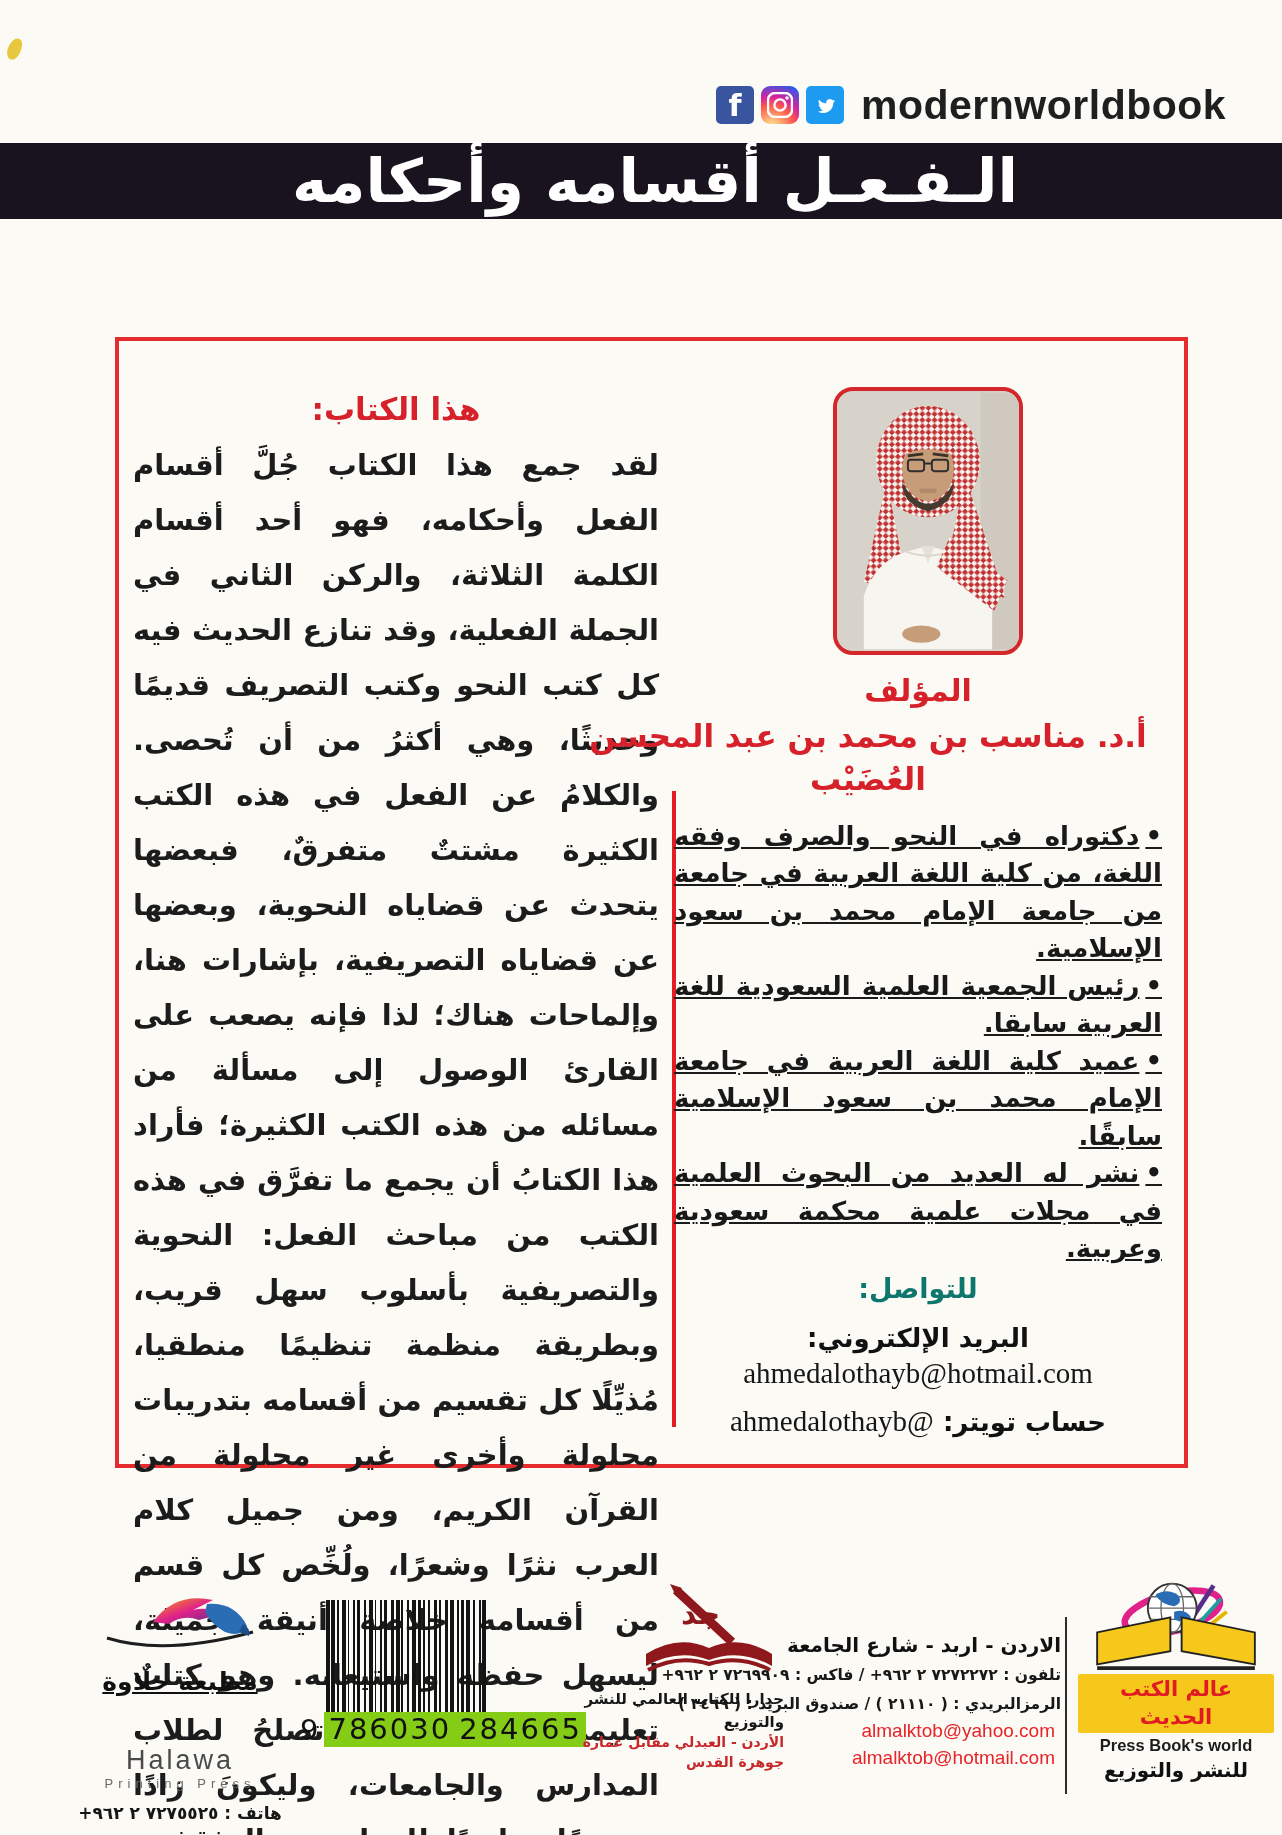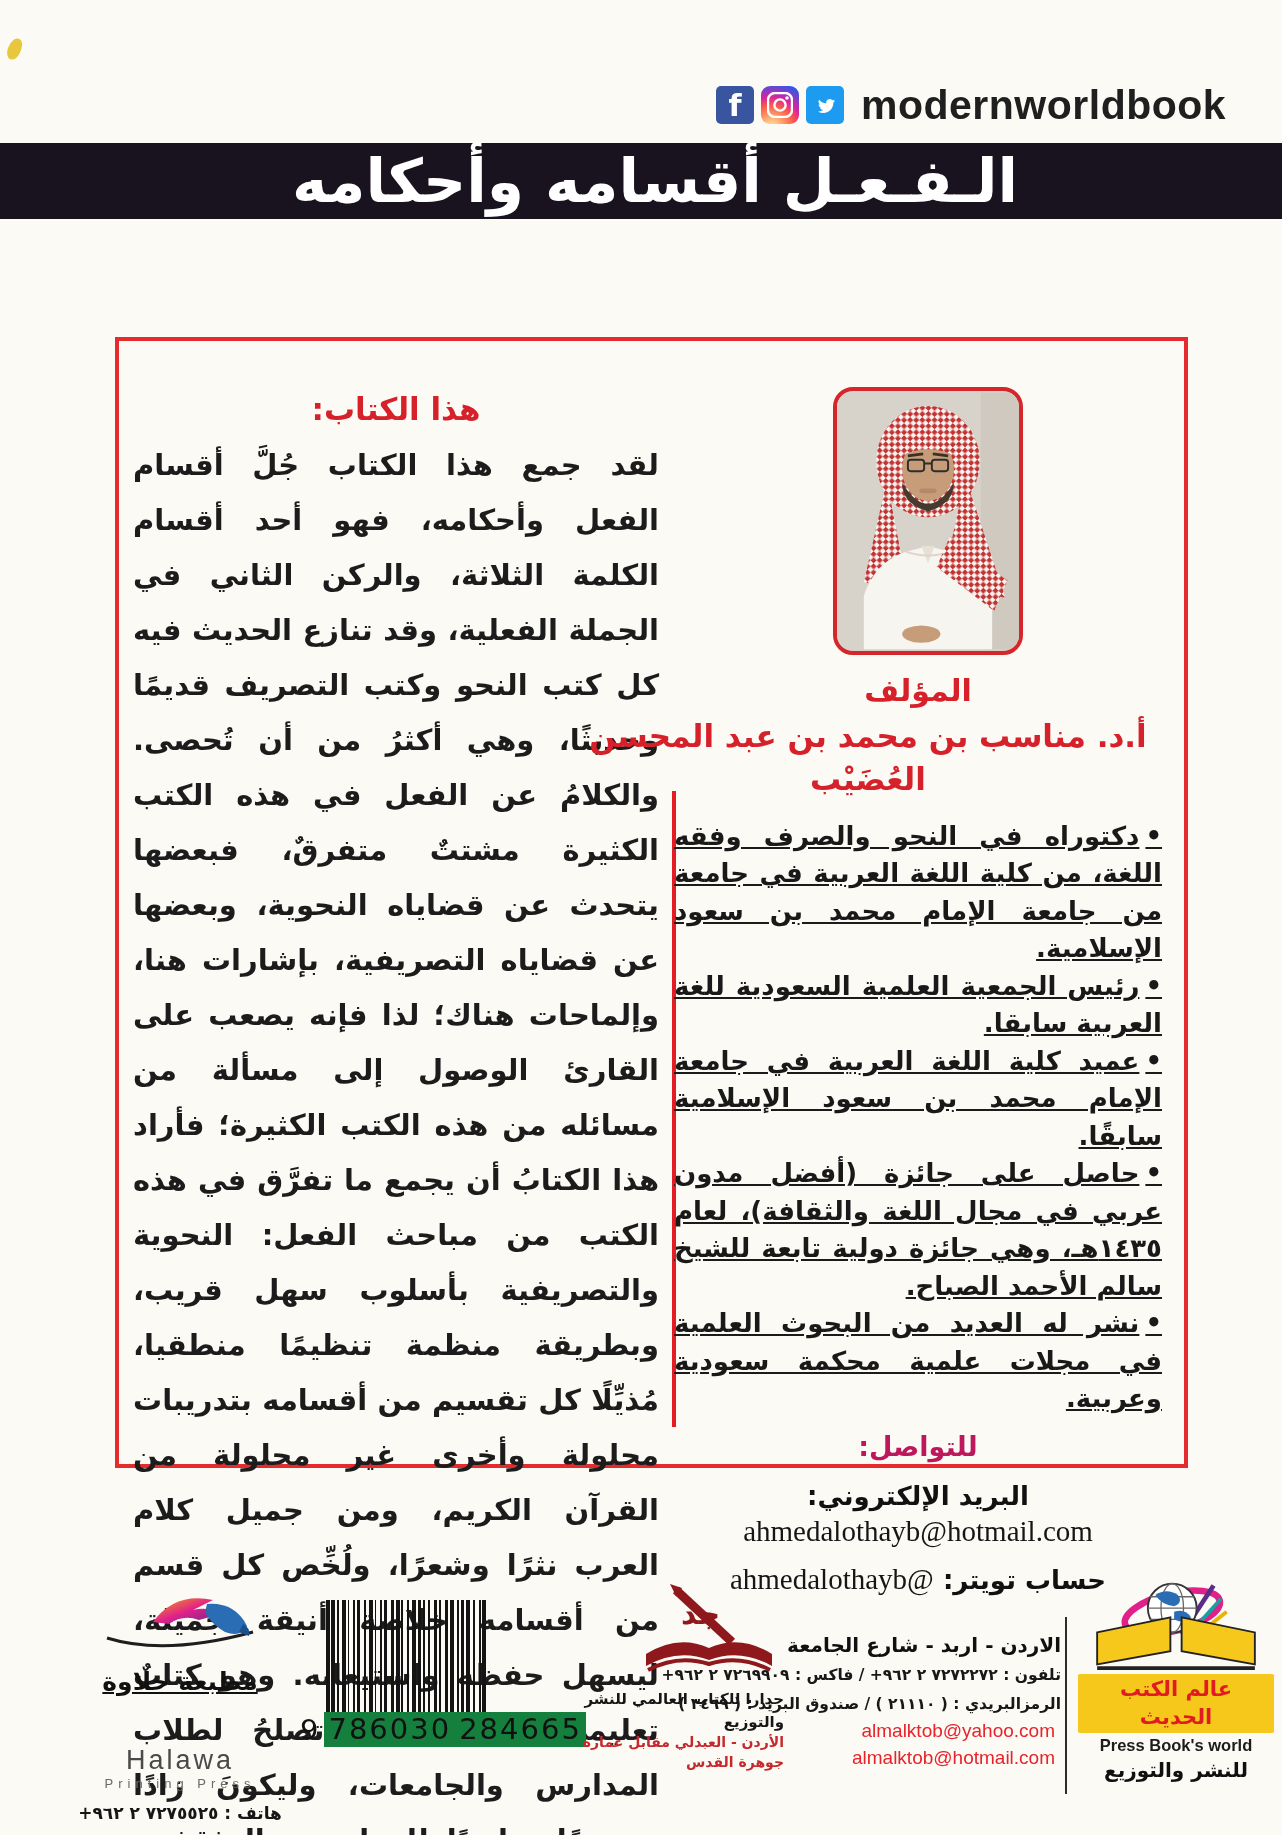--- a/index.html
+++ b/index.html
@@ -31,37 +31,37 @@
   .about-col h2{color:#d6212b;font:bold 31px/1.2 "DejaVu Sans",sans-serif;text-align:center;}
   .about-col p{margin-top:10px;font:bold 29px/55px "DejaVu Sans",sans-serif;color:#1c1c1c;text-align:justify;}
 
   .author-col{position:absolute;right:16px;top:46px;width:600px;direction:rtl;}
   .photo-frame{display:block;width:190px;height:268px;margin-right:145px;border:4px solid #d5262b;border-radius:20px;overflow:hidden;background:#d6d1c8;}
   .author-label{width:488px;margin:18px 6px 0 0;text-align:center;color:#d6212b;font:bold 30px/1.2 "DejaVu Sans",sans-serif;}
   .author-name{margin-top:6px;text-align:center;color:#d6212b;font:bold 31px/1.4 "DejaVu Sans",sans-serif;}
   .bio-list{list-style:none;width:488px;margin:16px 6px 0 0;text-decoration:underline;}
   .bio-list li{font:bold 26px/37.5px "DejaVu Sans",sans-serif;text-align:justify;color:#191919;}
   .bio-list li::before{content:"•";margin-left:6px;}
-  .contact-heading{width:488px;margin:10px 6px 0 0;text-align:center;font:bold 27px/1.4 "DejaVu Sans",sans-serif;color:#be185d;}
+  .contact-heading{width:488px;margin:2px 6px 0 0;text-align:center;font:bold 27px/1.4 "DejaVu Sans",sans-serif;color:#0f766e;}
   .contact-line{width:488px;margin:12px 6px 0 0;text-align:center;font:bold 26px/1.4 "DejaVu Sans",sans-serif;color:#111;}
   .contact-line .latin{font:29px "Liberation Serif","DejaVu Serif",serif;font-weight:normal;color:#161616;}
 
   
   .halawa{position:absolute;left:55px;top:1576px;width:250px;text-align:center;}
   .halawa .ar{font:bold 25px/1.3 "DejaVu Sans",sans-serif;direction:rtl;color:#111;text-decoration:underline;}
   .halawa .en{font:27px/1.1 "Liberation Sans","DejaVu Sans",sans-serif;color:#4a4a4a;letter-spacing:3px;margin-top:47px;}
   .halawa .sub{font:13px/1.4 "Liberation Sans","DejaVu Sans",sans-serif;color:#6a6a6a;letter-spacing:5px;}
   .halawa .tel{margin-top:6px;direction:rtl;font:bold 17px/1.7 "DejaVu Sans",sans-serif;color:#161616;white-space:nowrap;}
 
   .barcode{position:absolute;left:300px;top:1600px;width:250px;height:174px;}
   .bc-bars{position:absolute;left:26px;top:0;width:214px;height:140px;display:flex;overflow:hidden;}
   .bc-bars span{height:100%;flex-shrink:0;}
   .bc-bars .bk{background:#141414;}
   .bc-digits{position:absolute;left:0;top:112px;width:250px;display:flex;align-items:flex-end;font:29px "DejaVu Sans",sans-serif;color:#111;letter-spacing:2px;}
-  .bc-digits .g{background:#15803d;padding:0 4px;line-height:1.2;}
+  .bc-digits .g{background:#84cc16;padding:0 4px;line-height:1.2;}
   .bc-digits .d9{background:transparent;margin-right:4px;}
   .bc-digits .gap{flex:1;}
 
   .jadara{position:absolute;left:569px;top:1580px;width:215px;direction:rtl;}
   .jadara .l1{font:bold 15px/1.5 "DejaVu Sans",sans-serif;color:#161616;}
   .jadara .l2{font:bold 14px/1.4 "DejaVu Sans",sans-serif;color:#c6282c;}
 
   .dist{position:absolute;left:735px;top:1632px;width:326px;direction:rtl;text-align:right;}
   .dist .adr{font:bold 20px/1.3 "DejaVu Sans",sans-serif;color:#101010;}
   .dist .ln{margin-top:7px;font:bold 15.5px/1.4 "DejaVu Sans",sans-serif;color:#181818;white-space:nowrap;}
@@ -149,21 +149,20 @@
         </svg>
       </span>
 
       <div class="author-label">المؤلف</div>
       <div class="author-name">أ.د. مناسب بن محمد بن عبد المحسن العُضَيْب</div>
 
       <ul class="bio-list">
         <li>دكتوراه في النحو والصرف وفقه اللغة، من كلية اللغة العربية في جامعة من جامعة الإمام محمد بن سعود الإسلامية.</li>
         <li>رئيس الجمعية العلمية السعودية للغة العربية سابقا.</li>
         <li>عميد كلية اللغة العربية في جامعة الإمام محمد بن سعود الإسلامية سابقًا.</li>
-        <li>حاصل على جائزة (أفضل مدون عربي في مجال اللغة والثقافة)، لعام ١٤٣٥هـ، وهي جائزة دولية تابعة للشيخ سالم الأحمد الصباح.</li>
         <li>نشر له العديد من البحوث العلمية في مجلات علمية محكمة سعودية وعربية.</li>
       </ul>
 
       <div class="contact-heading">للتواصل:</div>
       <div class="contact-line">
         <span>البريد الإلكتروني:</span>
         <span class="latin">ahmedalothayb@hotmail.com</span>
       </div>
       <div class="contact-line">
         <span>حساب تويتر:</span>

